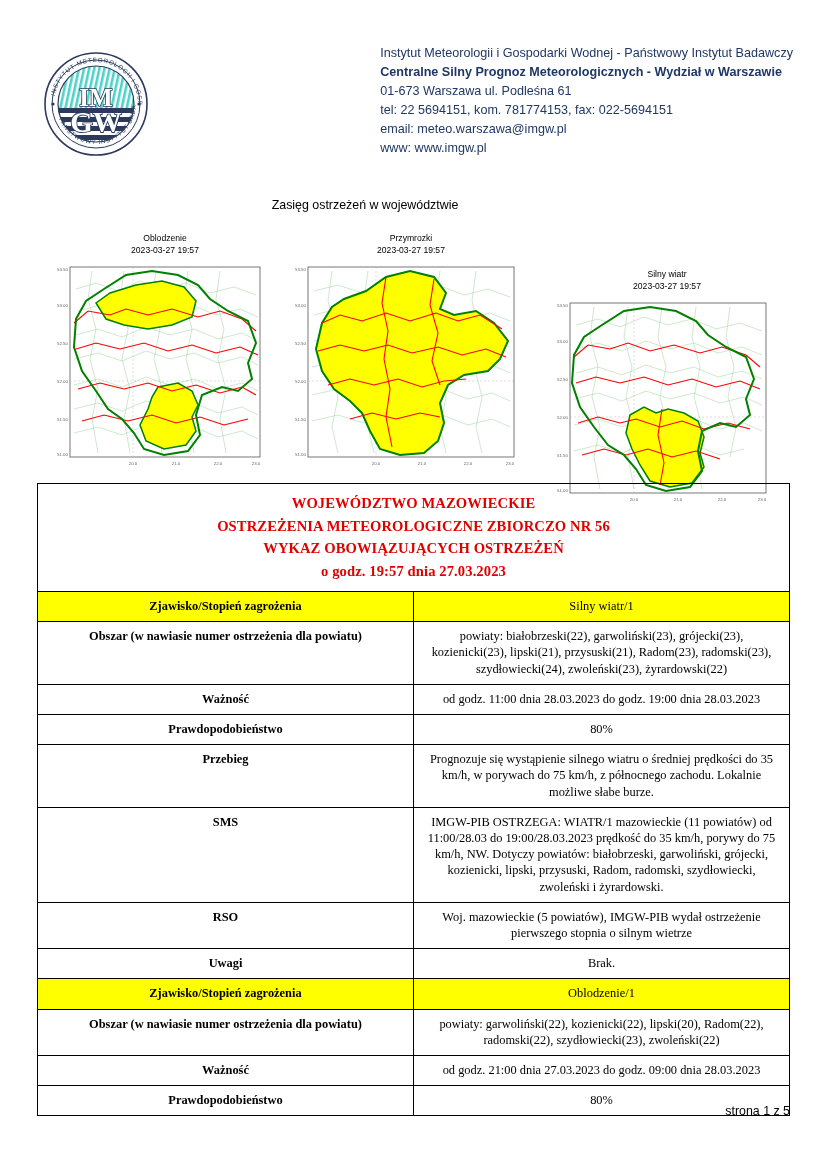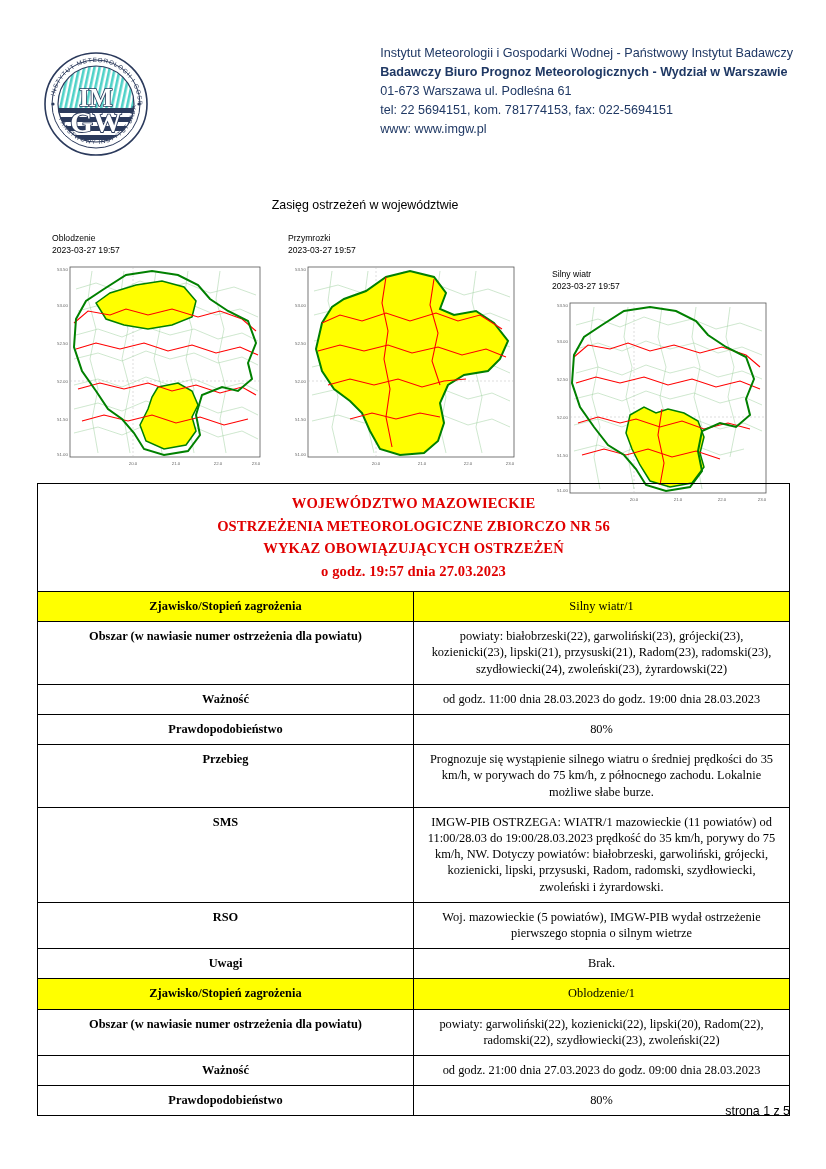--- a/index.html
+++ b/index.html
@@ -63,21 +63,21 @@
   }
   .map-block {
     position: absolute;
     top: 0;
   }
   .map-block.m1 { left: 52px;  width: 226px; }
   .map-block.m2 { left: 288px; width: 246px; }
   .map-block.m3 { left: 552px; width: 230px; margin-top: 36px; }
 
   .map-cap {
-    text-align: left;
+    text-align: center;
     font-size: 8.6px;
     line-height: 11.5px;
     color: #000;
     height: 26px;
   }
   .map-canvas {
     position: relative;
     margin: 0 auto;
   }
   .map-canvas svg { display: block; }
@@ -165,23 +165,24 @@
       <text font-family="'Liberation Sans',sans-serif" font-size="6.2" fill="#2b3a5c" letter-spacing="0.8">
         <textPath href="#arcBot" startOffset="12%">PANSTWOWY INSTYTUT BADAWCZY</textPath>
       </text>
       <circle cx="17" cy="56" r="1.6" fill="#2b3a5c"></circle>
       <circle cx="103" cy="56" r="1.6" fill="#2b3a5c"></circle>
     </svg>
   </div>
 
   <div class="head-lines">
     <div>Instytut Meteorologii i Gospodarki Wodnej - Państwowy Instytut Badawczy</div>
-    <div class="bold">Badawczy Biuro Prognoz Meteorologicznych - Wydział w Warszawie</div>
+    <div class="bold">Centralne Silny Prognoz Meteorologicznych - Wydział w Warszawie</div>
     <div>01-673 Warszawa ul. Podleśna   61</div>
     <div>tel: 22 5694151, kom. 781774153, fax: 022-5694151</div>
+    <div>email: meteo.warszawa@imgw.pl</div>
     <div>www: www.imgw.pl</div>
   </div>
 </div>
 
 <div class="maps-title">Zasięg ostrzeżeń w województwie</div>
 
 <div class="maps-row">
 
   <div class="map-block m1">
     <div class="map-cap">

